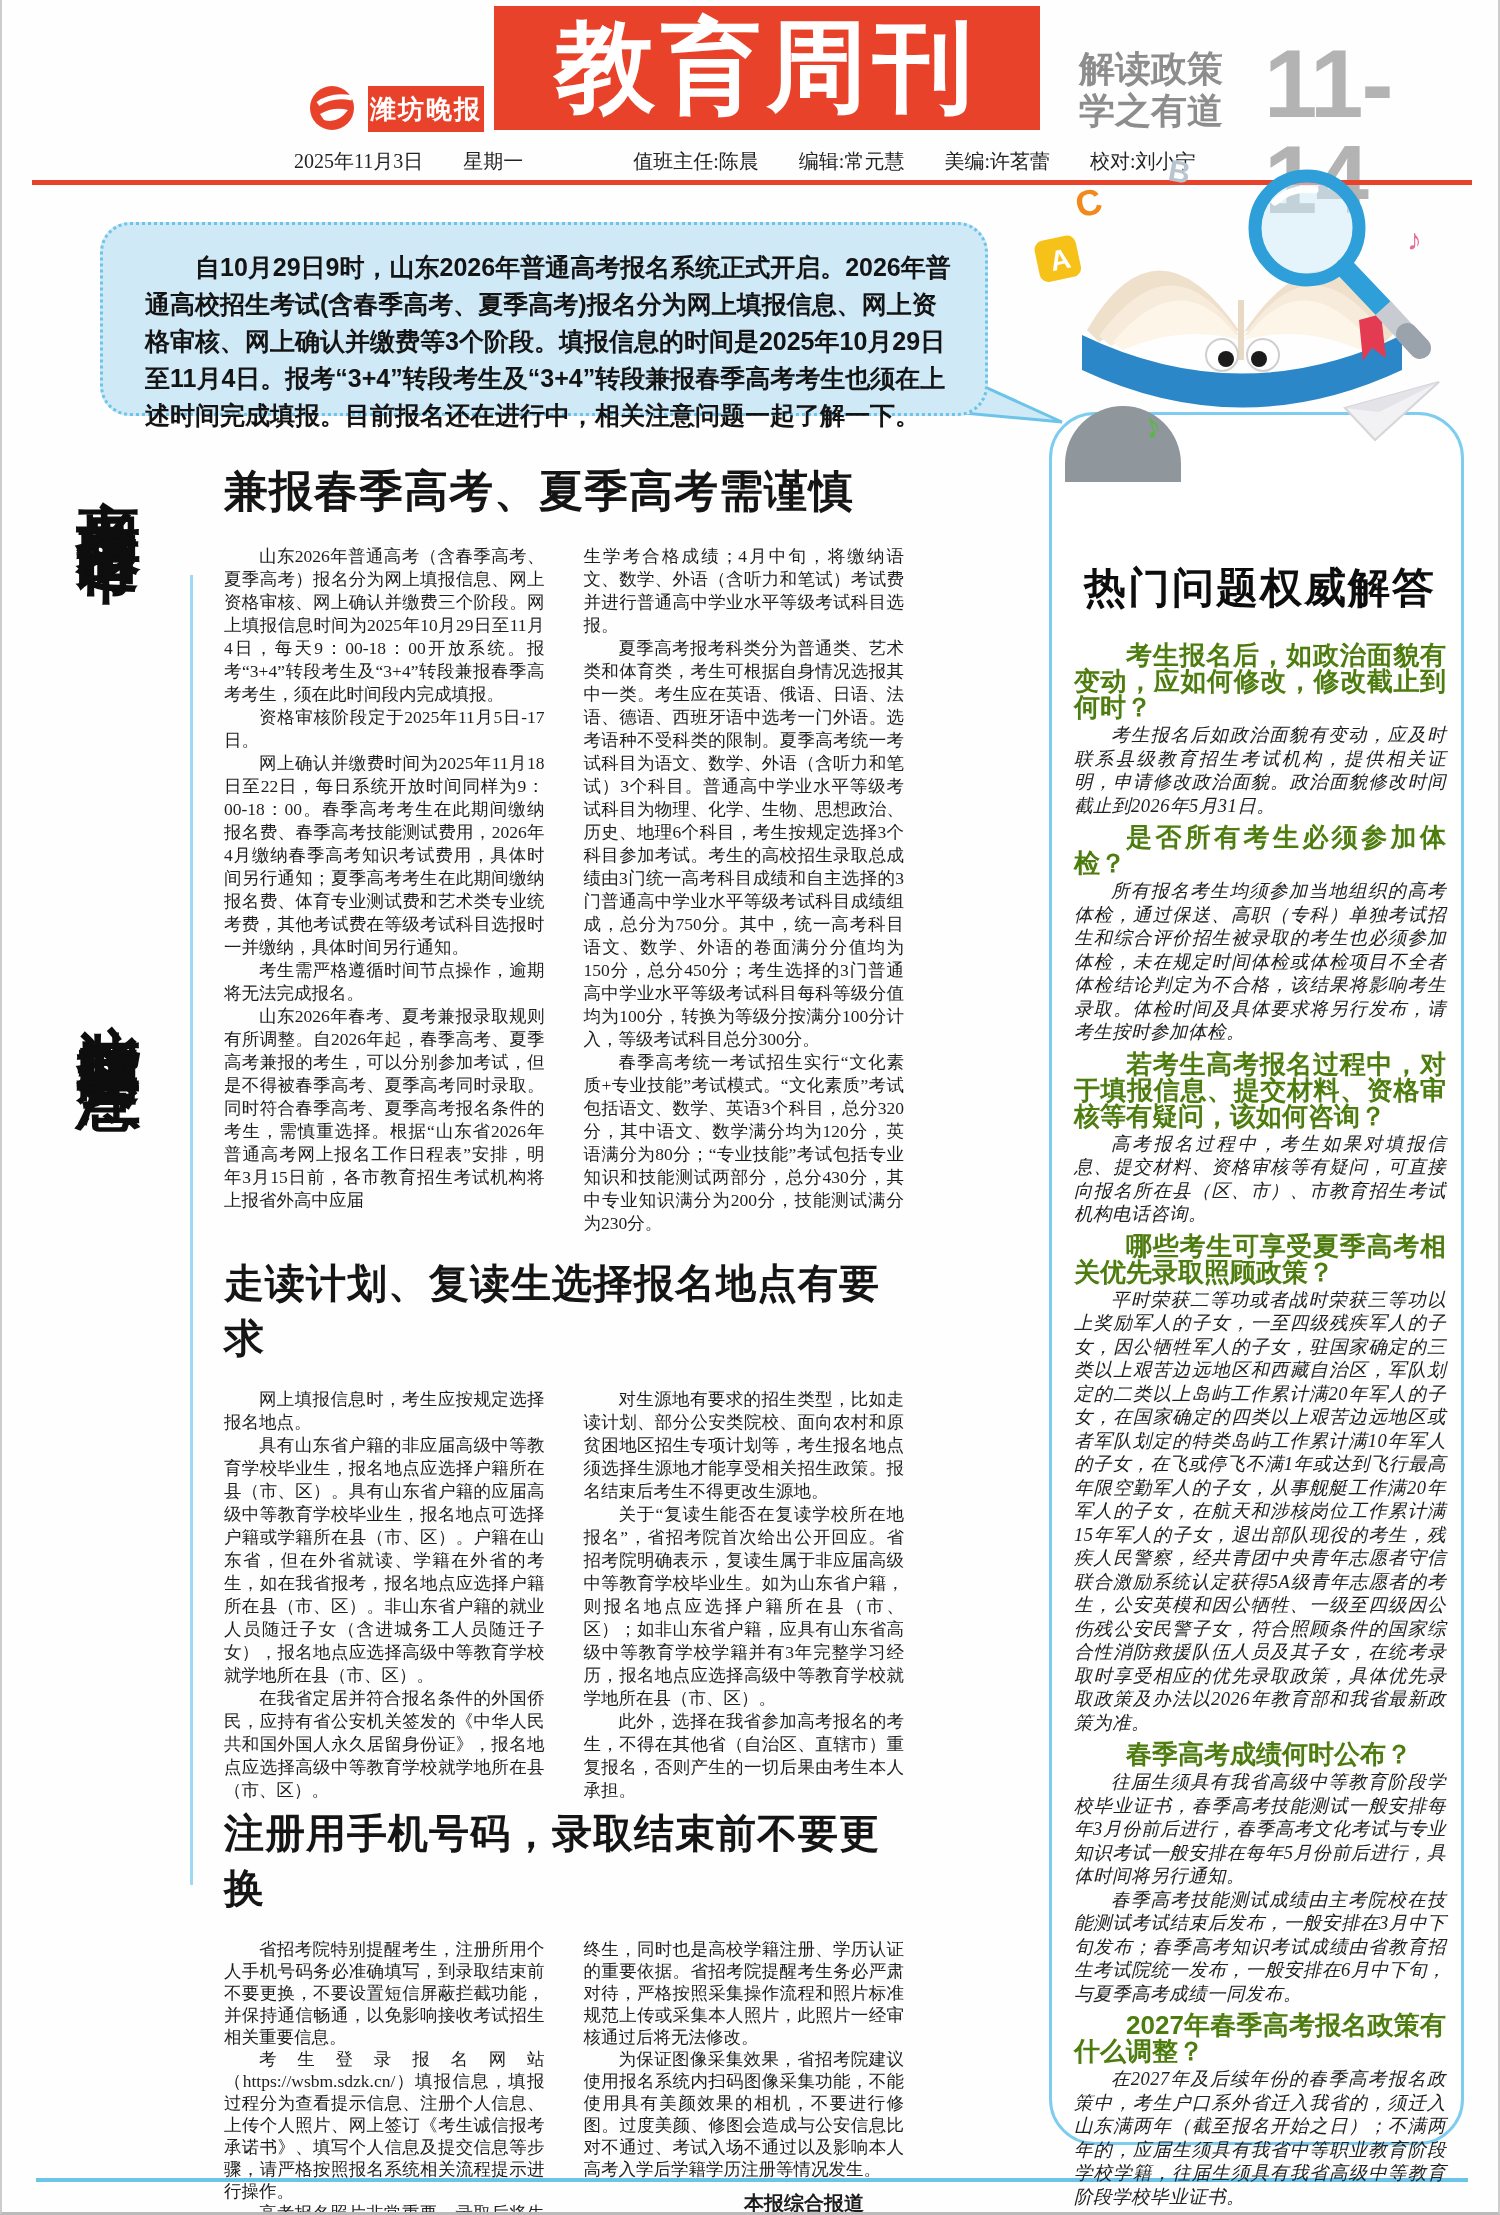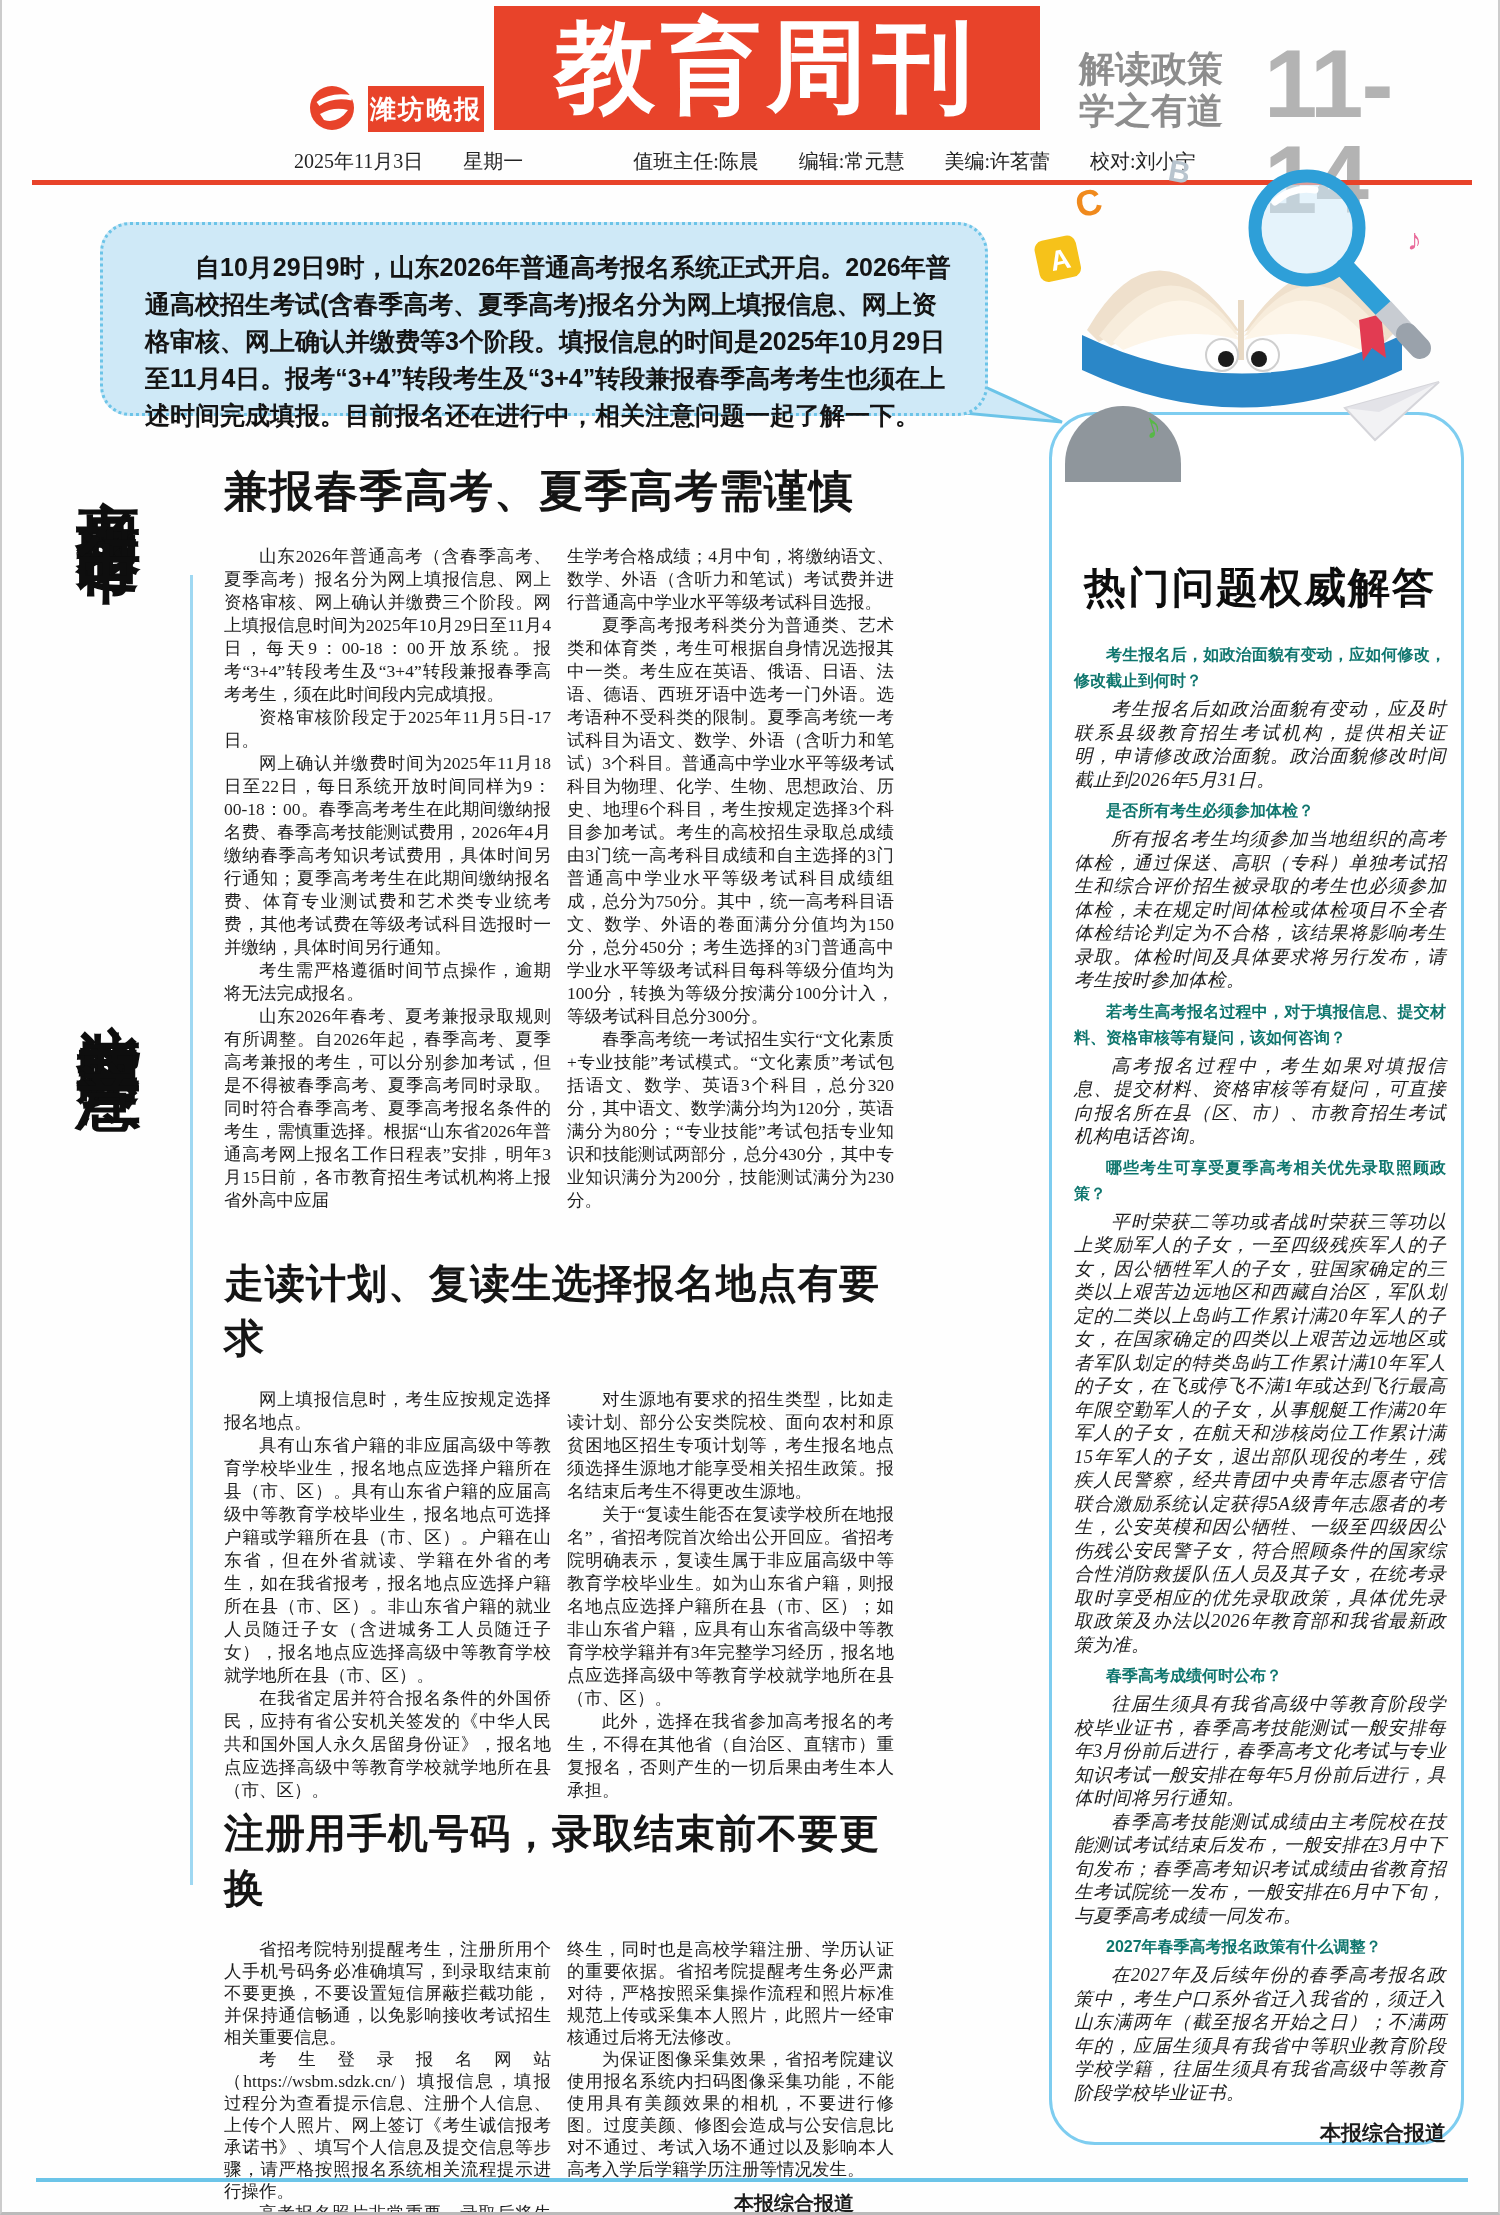--- a/index.html
+++ b/index.html
@@ -28,33 +28,33 @@
   .bubble-tail{position:absolute;left:948px;top:360px;z-index:2;}
   
   .vhead{position:absolute;left:30px;width:120px;writing-mode:vertical-rl;text-orientation:upright;
          font-family:"Liberation Serif",serif;font-weight:900;font-size:64px;letter-spacing:7px;color:#0e0e0e;}
   .vhead.l1{top:448px;}
   .vhead.l2{top:972px;}
   .vline{position:absolute;left:188px;top:575px;width:3px;height:1310px;background:#9fd8f2;}
   
   .article{position:absolute;left:222px;width:680px;}
   .article h2{margin:0 0 0 0;font-family:"Liberation Serif",serif;font-weight:600;color:#151515;letter-spacing:1px;}
-  .a-body{display:flex;gap:16px;overflow:hidden;}
+  .a-body{display:flex;gap:39px;overflow:hidden;}
   .a-col{width:327px;}
   .a-col p{margin:0;font-size:17.5px;line-height:23px;text-align:justify;text-indent:2em;color:#1d1d1d;}
   .a-col p.cont{text-indent:0;}
   .byline{font-family:"Liberation Sans",sans-serif;font-weight:700;font-size:20px;text-align:right;margin-top:10px;padding-right:40px;}
   
   .qa-frame{position:absolute;left:1047px;top:412px;width:415px;height:1733px;border:3px solid #7ecdf0;
             border-radius:46px;box-sizing:border-box;background:#fff;z-index:1;}
   .qa-inner{position:absolute;left:1072px;top:560px;width:372px;z-index:2;}
   .qa-title{font-family:"Liberation Serif",serif;font-weight:900;font-size:42px;letter-spacing:2px;color:#0d0d0d;
             text-align:center;margin:0 0 26px 0;}
-  .qa-q{margin:6px 0 4px 0;font-family:"Liberation Sans",sans-serif;font-weight:700;font-size:16px;line-height:26px;
-        text-indent:2em;color:#0f766e;text-align:justify;}
+  .qa-q{margin:6px 0 4px 0;font-family:"Liberation Sans",sans-serif;font-weight:700;font-size:26px;line-height:26px;
+        text-indent:2em;color:#4d7c0f;text-align:justify;}
   .qa-a{margin:0;font-family:"Liberation Serif",serif;font-style:italic;font-size:18.5px;line-height:23.5px;
         text-indent:2em;text-align:justify;color:#202020;letter-spacing:0.5px;}
   .qa-byline{font-family:"Liberation Sans",sans-serif;font-style:normal;font-weight:700;font-size:21px;text-align:right;margin-top:14px;}
   
   .rule-blue{position:absolute;left:34px;top:2178px;width:1432px;height:4px;background:#6cc4e8;}
   .illus{position:absolute;left:1005px;top:150px;z-index:4;}
 </style>
 </head>
 <body>
 

